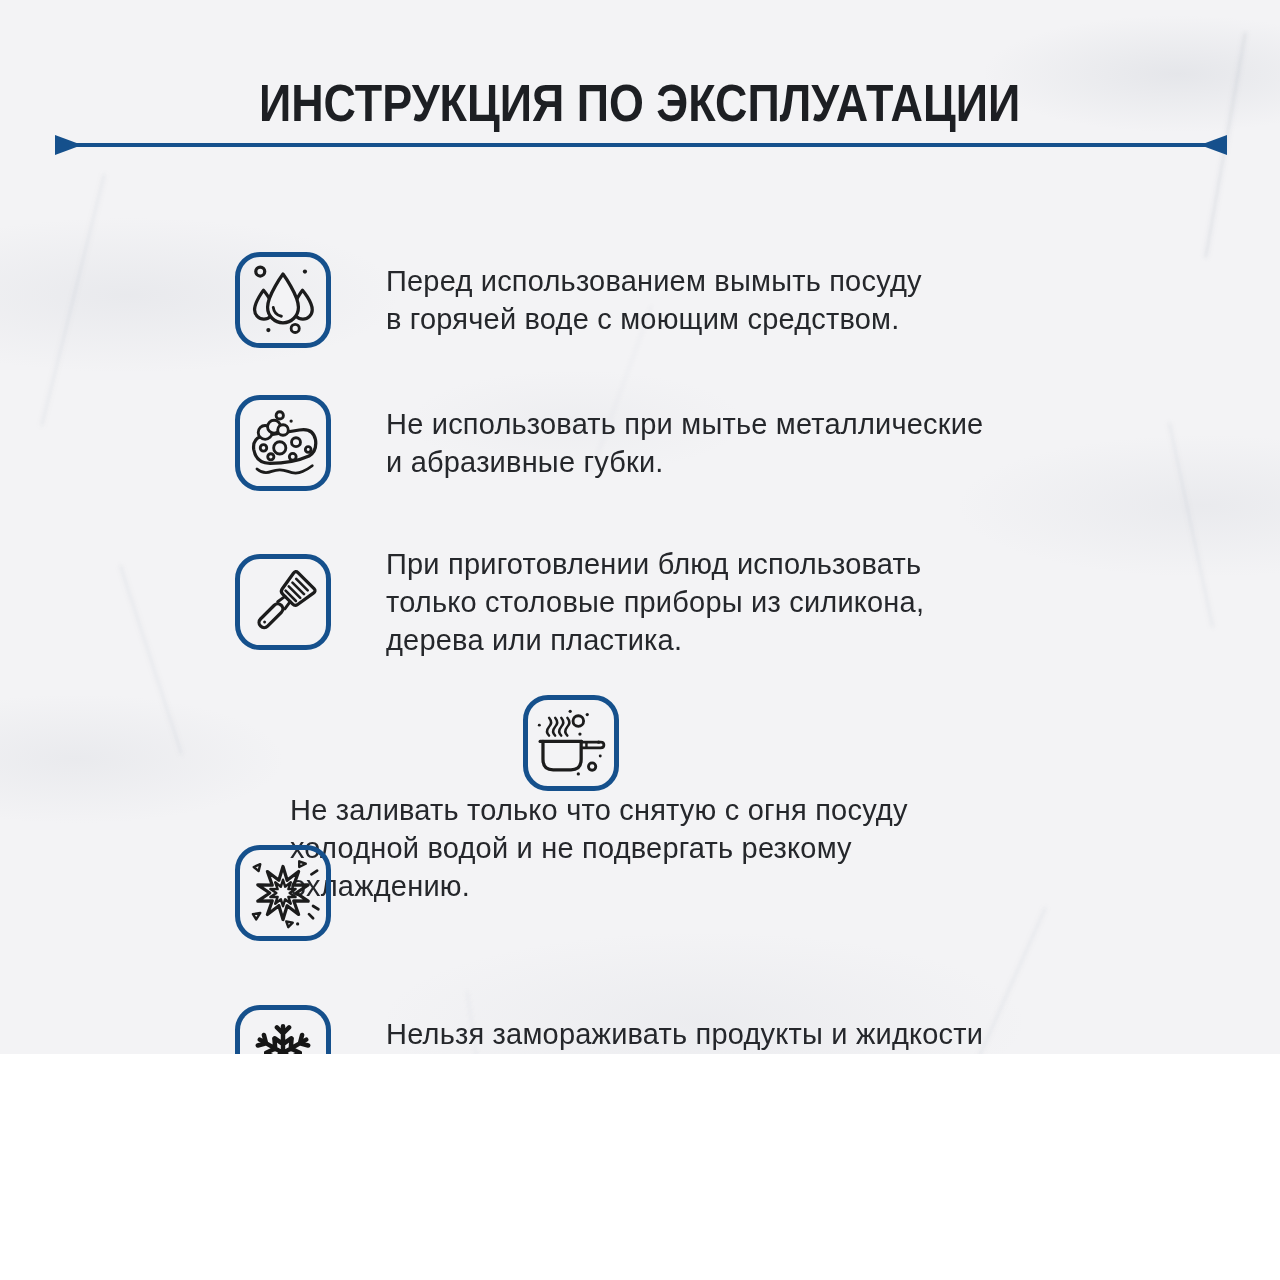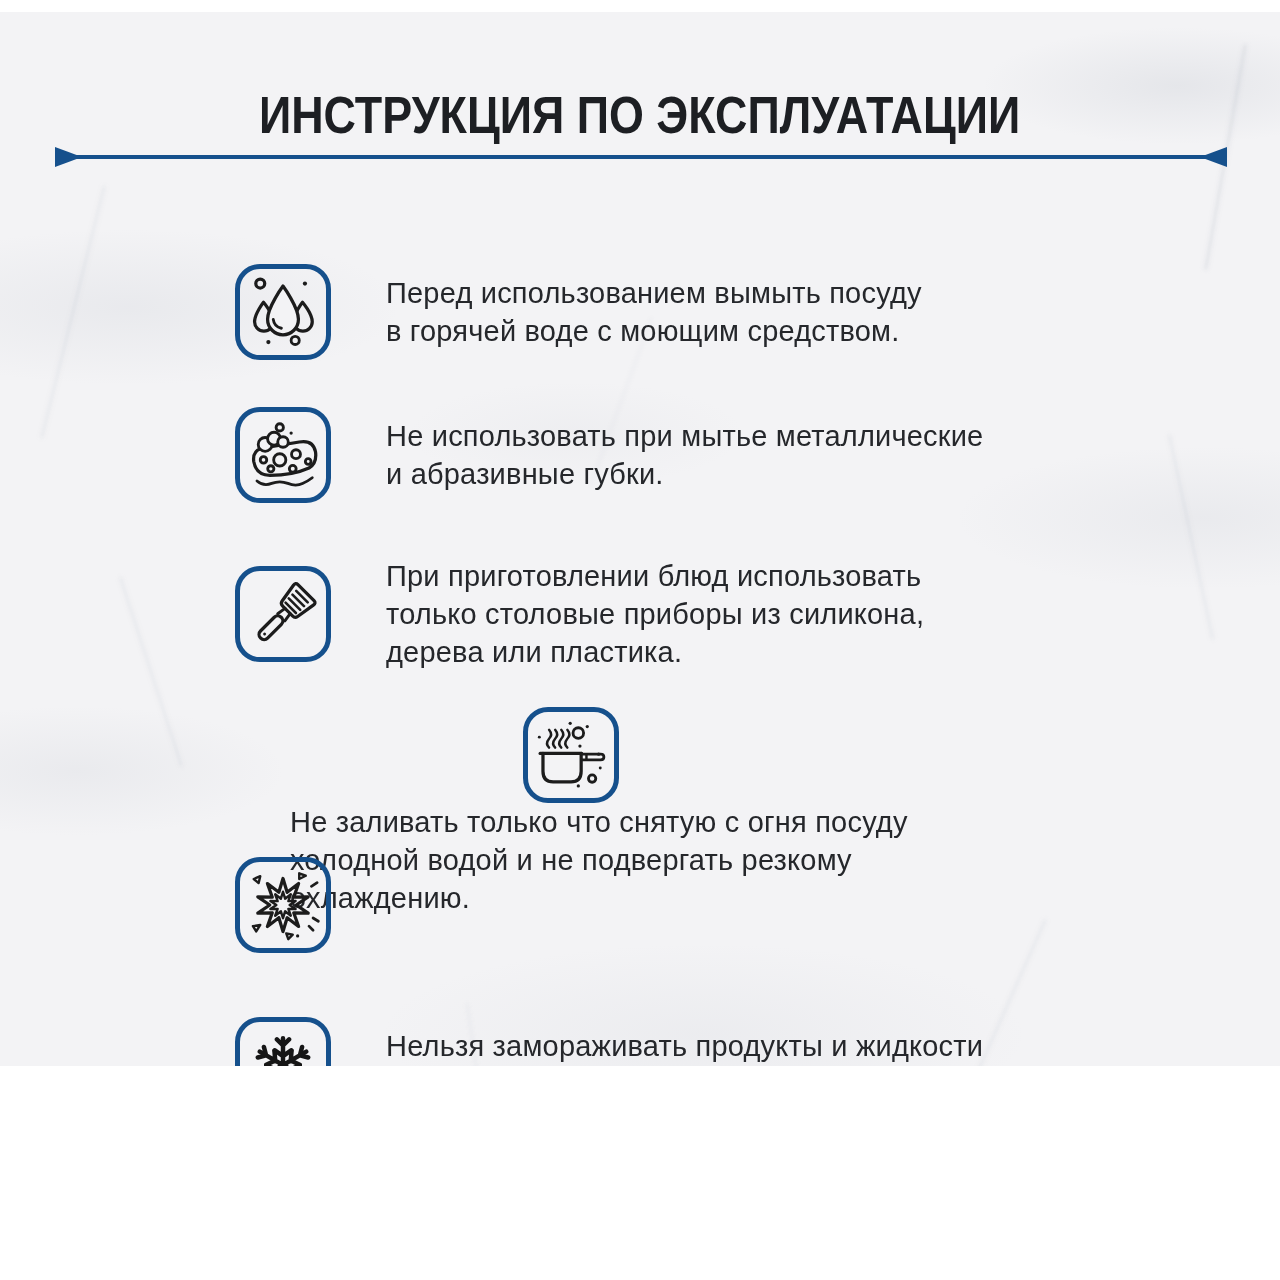--- a/index.html
+++ b/index.html
@@ -8,21 +8,20 @@
     position:relative;width:1280px;height:1054px;
     background-color:#f3f3f5;
     background-image:
       radial-gradient(ellipse 420px 120px at 10% 28%, rgba(170,176,188,.14), transparent 65%),
       radial-gradient(ellipse 300px 90px at 92% 7%, rgba(165,172,184,.18), transparent 65%),
       radial-gradient(ellipse 380px 110px at 94% 48%, rgba(170,176,188,.13), transparent 65%),
       radial-gradient(ellipse 320px 100px at 6% 72%, rgba(170,176,188,.13), transparent 65%),
       radial-gradient(ellipse 500px 140px at 55% 97%, rgba(170,176,188,.10), transparent 65%),
       radial-gradient(ellipse 260px 80px at 45% 40%, rgba(175,180,190,.08), transparent 65%);
     overflow:hidden;
-    margin-top:12px;
   }
   
   .vein{position:absolute;background:rgba(150,158,172,.22);filter:blur(2.2px);border-radius:3px;pointer-events:none;}
   .v1{width:2px;height:260px;left:72px;top:170px;transform:rotate(14deg);}
   .v2{width:2px;height:200px;left:150px;top:560px;transform:rotate(-18deg);}
   .v3{width:3px;height:230px;left:1224px;top:30px;transform:rotate(10deg);}
   .v4{width:2px;height:210px;left:1190px;top:420px;transform:rotate(-12deg);}
   .v5{width:2px;height:170px;left:1010px;top:900px;transform:rotate(24deg);}
   .v6{width:2px;height:200px;left:480px;top:990px;transform:rotate(-8deg);opacity:.6;}
   .v7{width:2px;height:190px;left:340px;top:1120px;transform:rotate(12deg);opacity:.7;}

